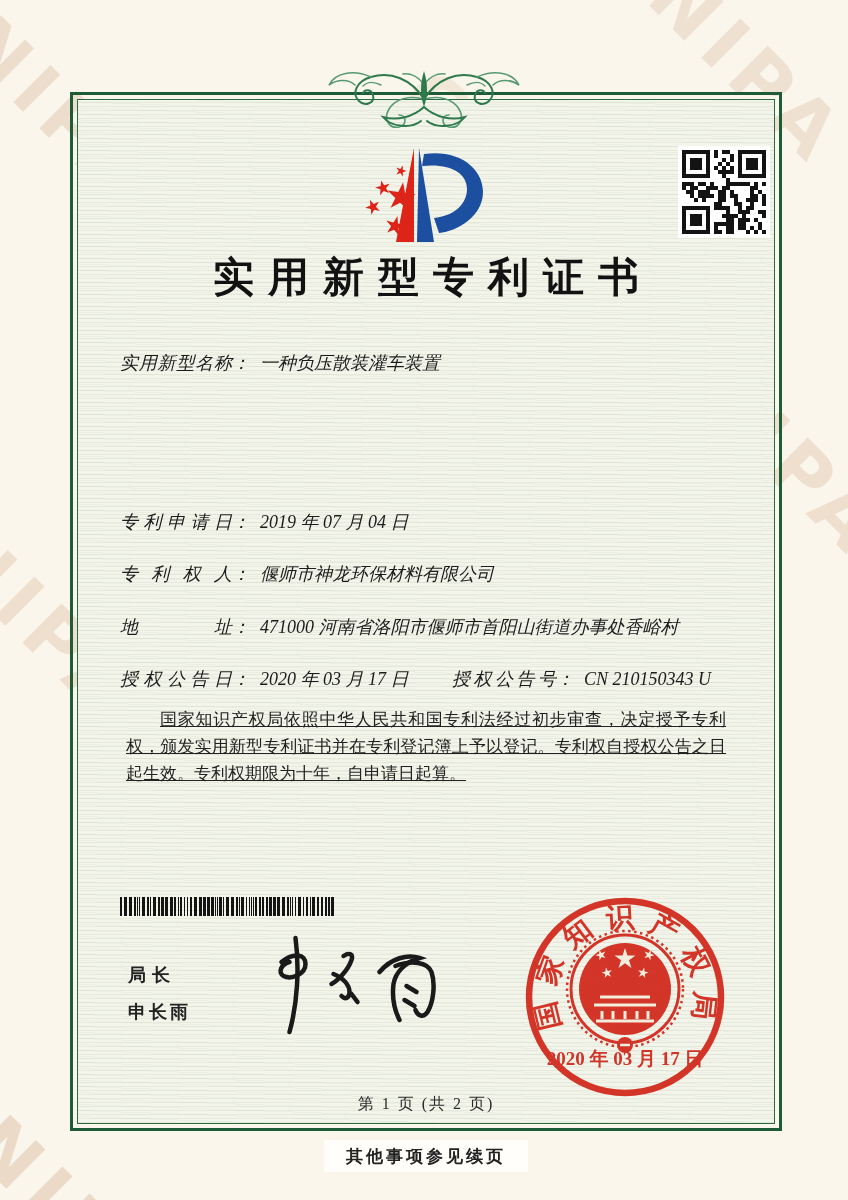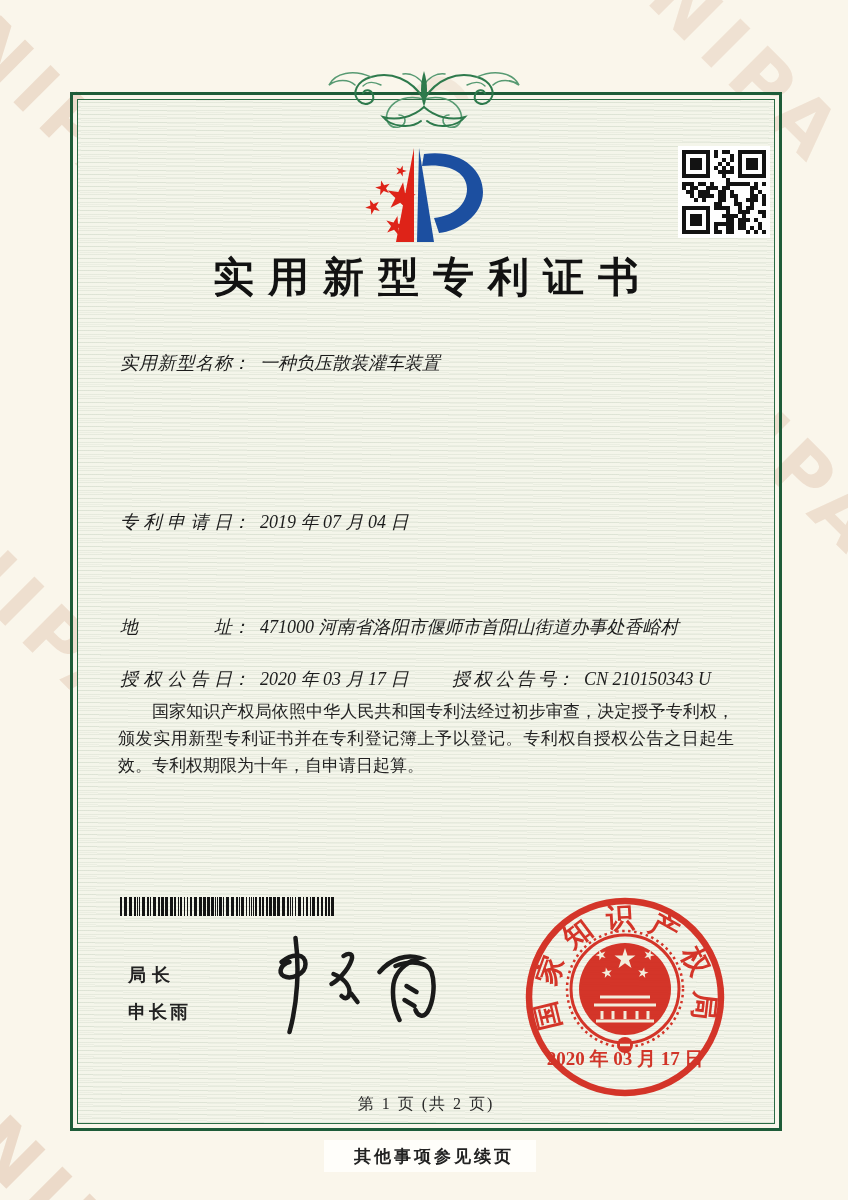--- a/index.html
+++ b/index.html
@@ -37,38 +37,38 @@
       font-size:41px;font-weight:700;letter-spacing:14px;padding-left:14px;box-sizing:border-box;color:#121212;}
   
   .frow{position:absolute;left:120px;z-index:2;font-size:18px;white-space:nowrap;font-style:italic;}
   .flabel{display:inline-block;width:112px;text-align:justify;text-align-last:justify;vertical-align:bottom;}
   .fcolon{margin-right:10px;}
   .fgroup2{position:absolute;left:332px;top:0;}
   .fgroup2 .flabel{width:104px;}
   
   .body-text{position:absolute;left:118px;top:698px;width:616px;z-index:2;
       font-size:17px;line-height:27px;text-align:justify;color:#222;}
-  .body-text p{margin:0;text-indent:2em;}
+  .body-text p{margin:8px;text-indent:2em;text-decoration:underline;}
   
   .barcode{position:absolute;left:120px;top:897px;width:218px;height:19px;z-index:2;display:flex;}
   .barcode i{display:block;height:100%;background:#141414;flex:none;}
   .sig-title{position:absolute;left:128px;top:963px;z-index:2;font-size:18px;letter-spacing:6px;
       font-family:Liberation Sans, sans-serif;font-weight:600;color:#222;}
   .sig-name{position:absolute;left:128px;top:1000px;z-index:2;font-size:18px;letter-spacing:3px;
       font-family:"Liberation Sans","DejaVu Sans",sans-serif;font-weight:600;color:#222;}
   .sig-script{position:absolute;left:245px;top:928px;width:205px;height:115px;z-index:2;}
   
   .seal{position:absolute;left:512px;top:893px;width:226px;height:212px;z-index:4;opacity:.93;}
   .seal text{font-family:"Liberation Serif","DejaVu Serif",serif;}
   
   .page-num{position:absolute;left:70px;top:1094px;width:712px;z-index:2;text-align:center;
       font-size:16px;letter-spacing:2px;color:#2a2a2a;}
   .note-box{position:absolute;left:324px;top:1140px;width:204px;height:32px;z-index:2;
       background:#fffefa;display:flex;align-items:center;justify-content:center;
-      font-size:17px;letter-spacing:3px;color:#222;font-weight:600;padding-left:8px;}
+      font-size:17px;letter-spacing:3px;color:#222;font-weight:600;}
 </style>
 </head>
 <body>
 
 <div class="page">
 
   <span class="wm wm1">CNIPA</span>
   <span class="wm wm2">CNIPA</span>
   <span class="wm wm3">CNIPA</span>
   <span class="wm wm4">CNIPA</span>
@@ -557,20 +557,23 @@
       </div>
   </div>
 
   <div class="doc-title">实用新型专利证书</div>
 
   <div class="frow" style="top:351px">
     <span class="flabel">实用新型名称</span><span class="fcolon">：</span><span class="fvalue">一种负压散装灌车装置</span>
   </div>
   <div class="frow" style="top:510px">
     <span class="flabel">专利申请日</span><span class="fcolon">：</span><span class="fvalue">2019 年 07 月 04 日</span>
+  </div>
+  <div class="frow" style="top:562px">
+    <span class="flabel">专利权人</span><span class="fcolon">：</span><span class="fvalue">偃师市神龙环保材料有限公司</span>
   </div>
   <div class="frow" style="top:615px">
     <span class="flabel">地址</span><span class="fcolon">：</span><span class="fvalue">471000 河南省洛阳市偃师市首阳山街道办事处香峪村</span>
   </div>
   <div class="frow" style="top:667px">
     <span class="flabel">授权公告日</span><span class="fcolon">：</span><span class="fvalue">2020 年 03 月 17 日</span>
     <span class="fgroup2">
       <span class="flabel">授权公告号</span><span class="fcolon">：</span><span class="fvalue">CN 210150343 U</span>
     </span>
   </div>

